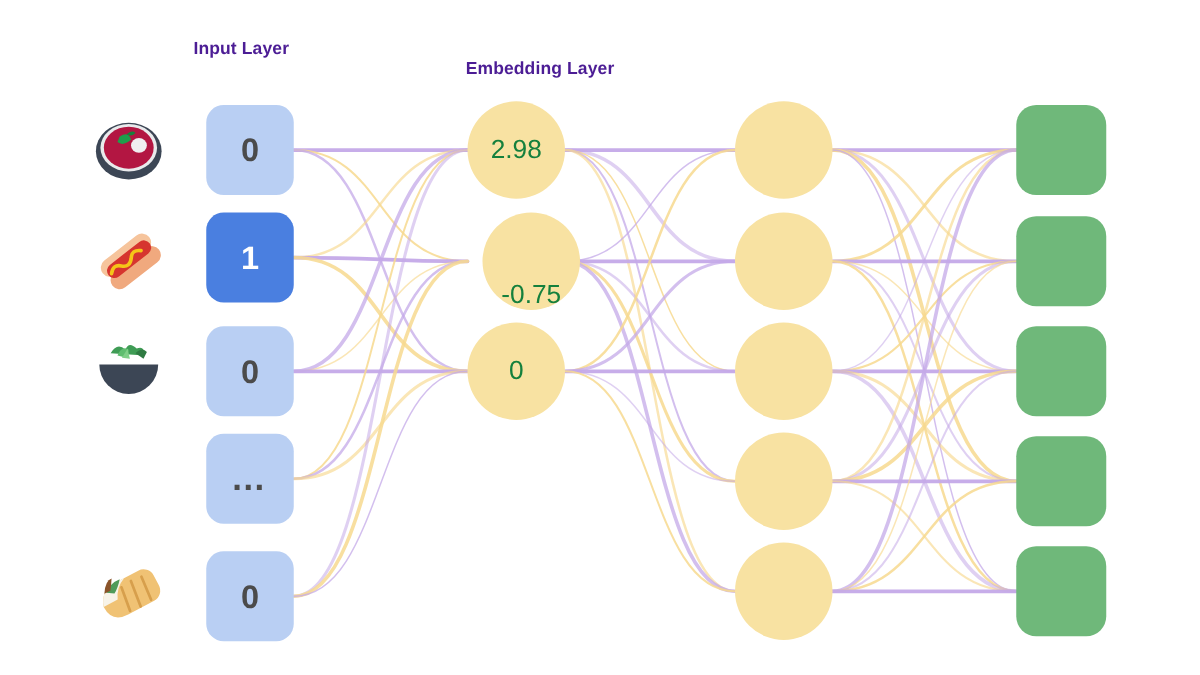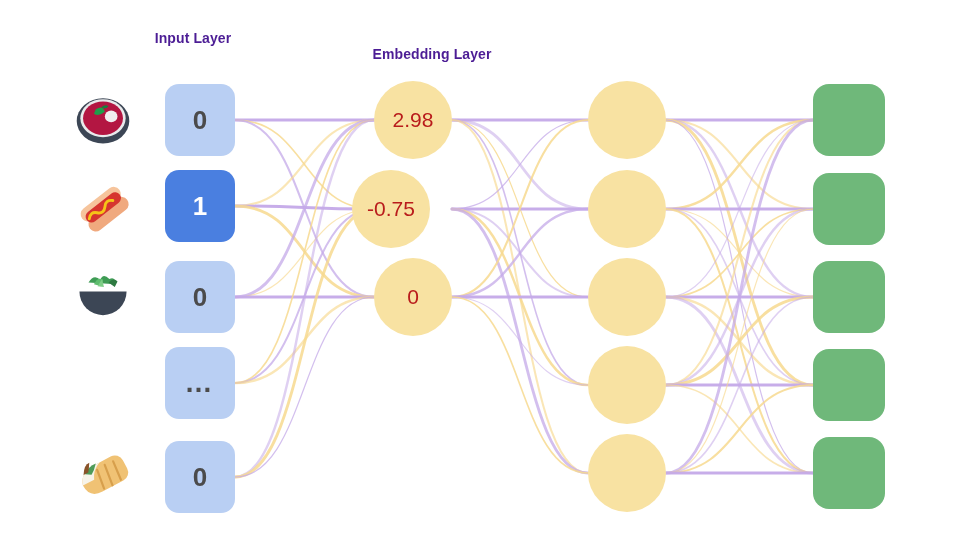--- a/index.html
+++ b/index.html
@@ -64,21 +64,21 @@
   .emoji-icon {
     position: absolute;
     width: 58px;
     height: 58px;
   }
   .circle-node {
     width: 78px;
     height: 78px;
     border-radius: 50%;
     background: #f8e2a2;
-    color: #b91c1c;
+    color: #15803d;
     font-size: 21px;
     font-weight: normal;
   }
   .output-box {
     width: 72px;
     height: 72px;
     border-radius: 16px;
     background: #6fb87a;
   }
 </style>
@@ -208,21 +208,21 @@
   <div class="node input-box ellipsis" style="left:165px; top:347px;">
     <span>…</span>
   </div>
   <div class="node input-box" style="left:165px; top:441px;">
     <span>0</span>
   </div>
 
   <div class="node circle-node" style="left:374px; top:81px;">
     <span>2.98</span>
   </div>
-  <div class="node circle-node" style="left:352px; top:170px;">
+  <div class="node circle-node" style="left:386px; top:170px;align-items:flex-end;">
     <span>-0.75</span>
   </div>
   <div class="node circle-node" style="left:374px; top:258px;">
     <span>0</span>
   </div>
 
   <div class="node circle-node" style="left:588px; top:81px;">
     <span></span>
   </div>
   <div class="node circle-node" style="left:588px; top:170px;">

